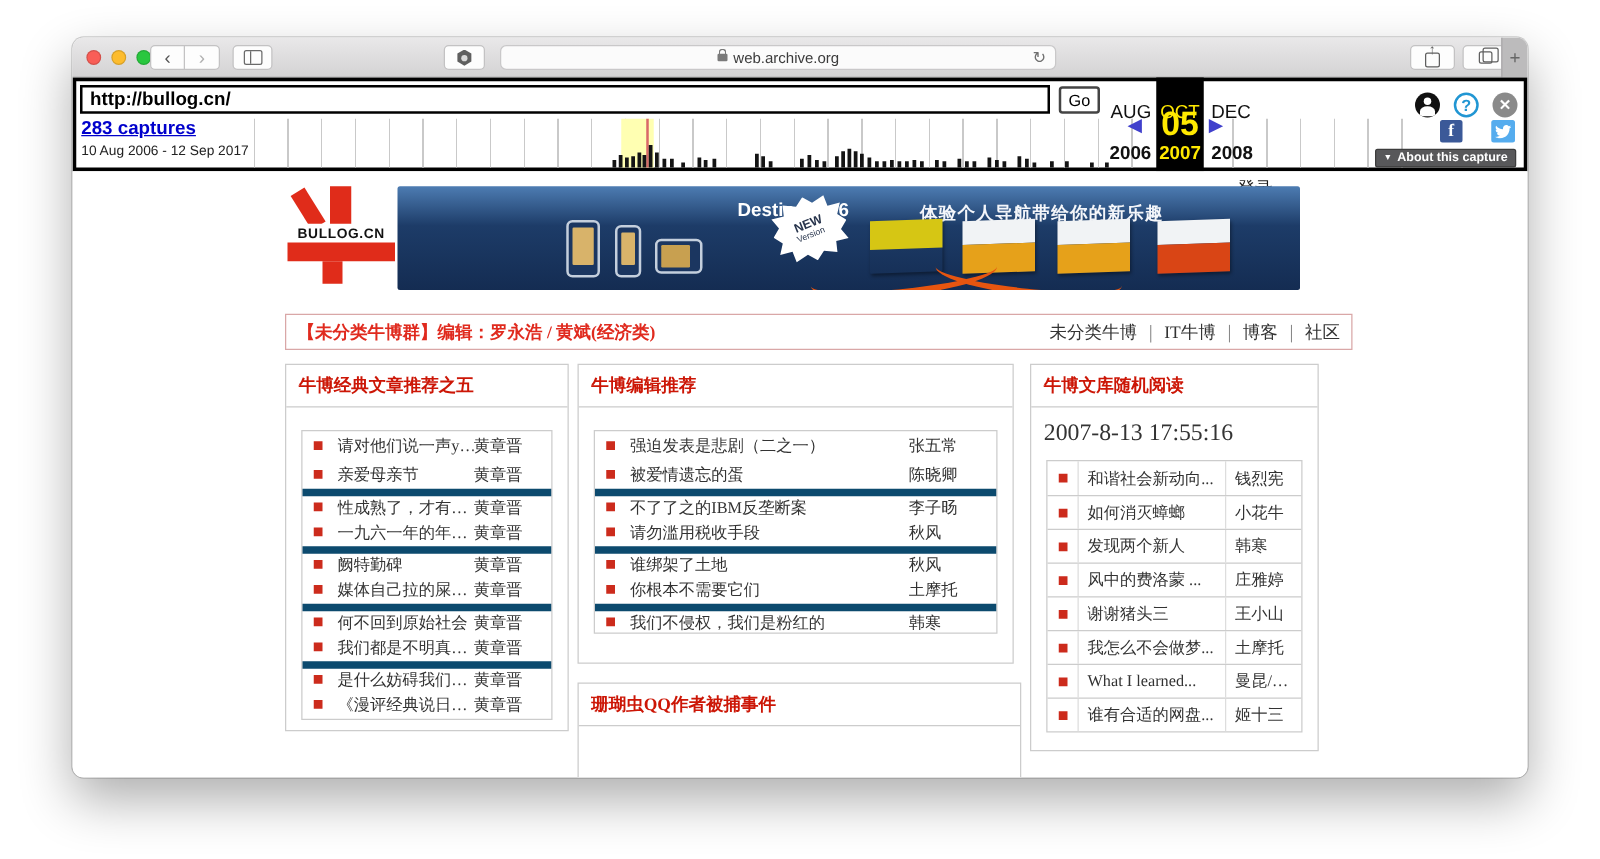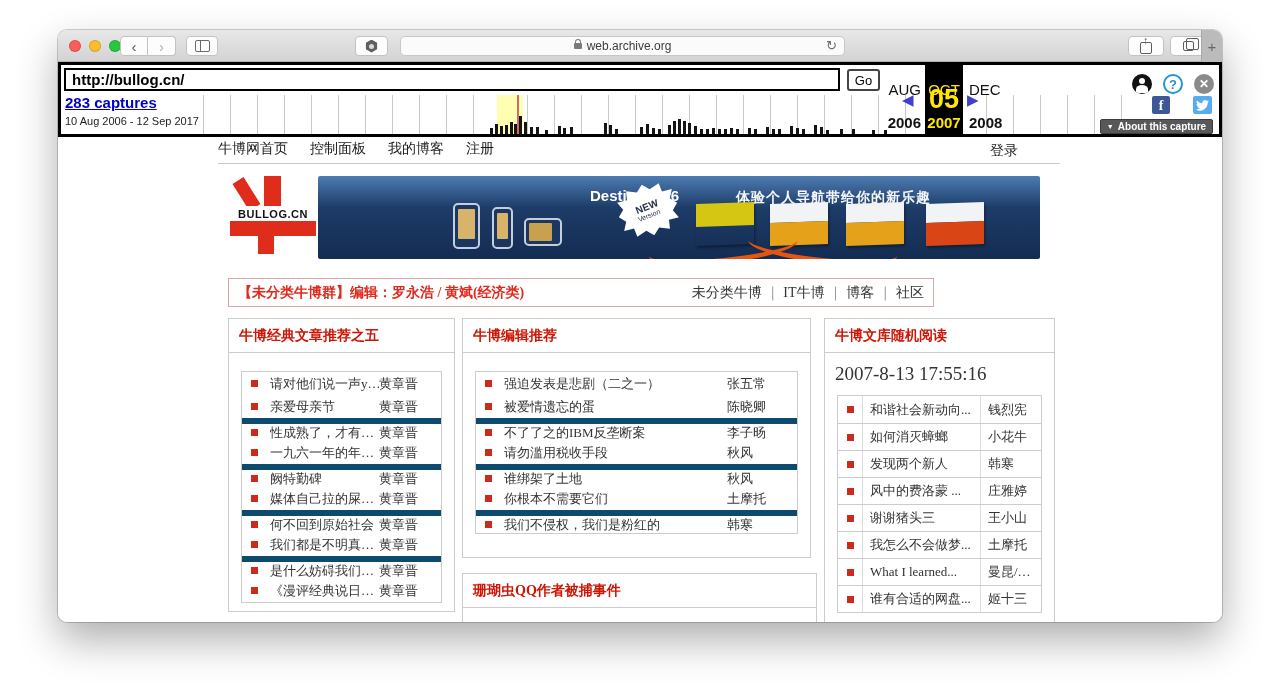--- a/index.html
+++ b/index.html
@@ -109,21 +109,21 @@
   .burst .b2{font:7px "Liberation Sans",sans-serif;transform:rotate(-8deg)}
   .pbox{position:absolute;top:27px;width:58px;height:42px;transform:skewY(-2deg);border-radius:1px;box-shadow:1px 2px 3px rgba(0,0,0,.4)}
   .pbox .top{height:45%;background:#f1f3f5}
   .pbox .body{height:55%}
   .pb1{left:378px}.pb1 .body{background:#d6c614}
   .pb2{left:452px}.pb2 .body{background:#e6a11a}
   .pb3{left:528px}.pb3 .body{background:#e6a11a}
   .pb4{left:608px}.pb4 .body{background:#d94515}
   .swoosh{position:absolute;bottom:-4px;width:150px;height:30px;border-bottom:5px solid #e65510;border-radius:50%;transform:rotate(-6deg)}
   .sw1{left:330px}.sw2{left:430px;transform:rotate(6deg)}
-  .group-bar{margin:19px 0 0 170px;width:706px;height:29px;border:1px solid #d9a7a7;display:flex;align-items:center;justify-content:space-between;padding:0 9px}
+  .group-bar{margin:19px 0 0 170px;width:854px;height:29px;border:1px solid #d9a7a7;display:flex;align-items:center;justify-content:space-between;padding:0 9px}
   .gb-title{font-weight:bold;font-size:14px;color:#e02a1e}
   .gb-links{font-size:14px;color:#333;display:flex;align-items:center}
   .gb-links .sep{color:#888;padding:0 4px}
   .cols{margin:11px 0 0 170px;width:827px;display:flex;gap:7px;align-items:flex-start}
   .colbox{border:1px solid #ccc;background:#fff}
   .col-h{padding:8px 10px 7px;font-weight:bold;font-size:14px;color:var(--accent-red);border-bottom:1px solid #ccc}
   .c1{width:227px;height:294px}
   .cmid{width:355px}
   .c2{width:349px;height:240px}
   .c2b{width:355px;height:80px;margin-top:15px}
@@ -268,29 +268,20 @@
         </svg>
     </span>
     <div class="wb-about">
       <span class="caret">▼</span>
       <span>About this capture</span>
     </div>
   </div>
 
   <div class="page">
 
-    <div class="site-nav">
-      <div class="nav-inner">
-
-      <span class="nav-it">牛博网首页</span>
-          <span class="nav-it">控制面板</span>
-          <span class="nav-it">我的博客</span>
-          <span class="nav-it">注册</span>
-        </div>
-    </div>
     <span class="login" style="position:absolute;right:204px;top:5px;font-size:14px;color:#1a1a1a">登录</span>
 
     <div class="banner-row">
       <div class="logo">
         <span class="diag"></span>
         <span class="stem-top"></span>
         <span class="band">BULLOG.CN</span>
         <span class="bar"></span>
         <span class="stem-bot"></span>
       </div>

